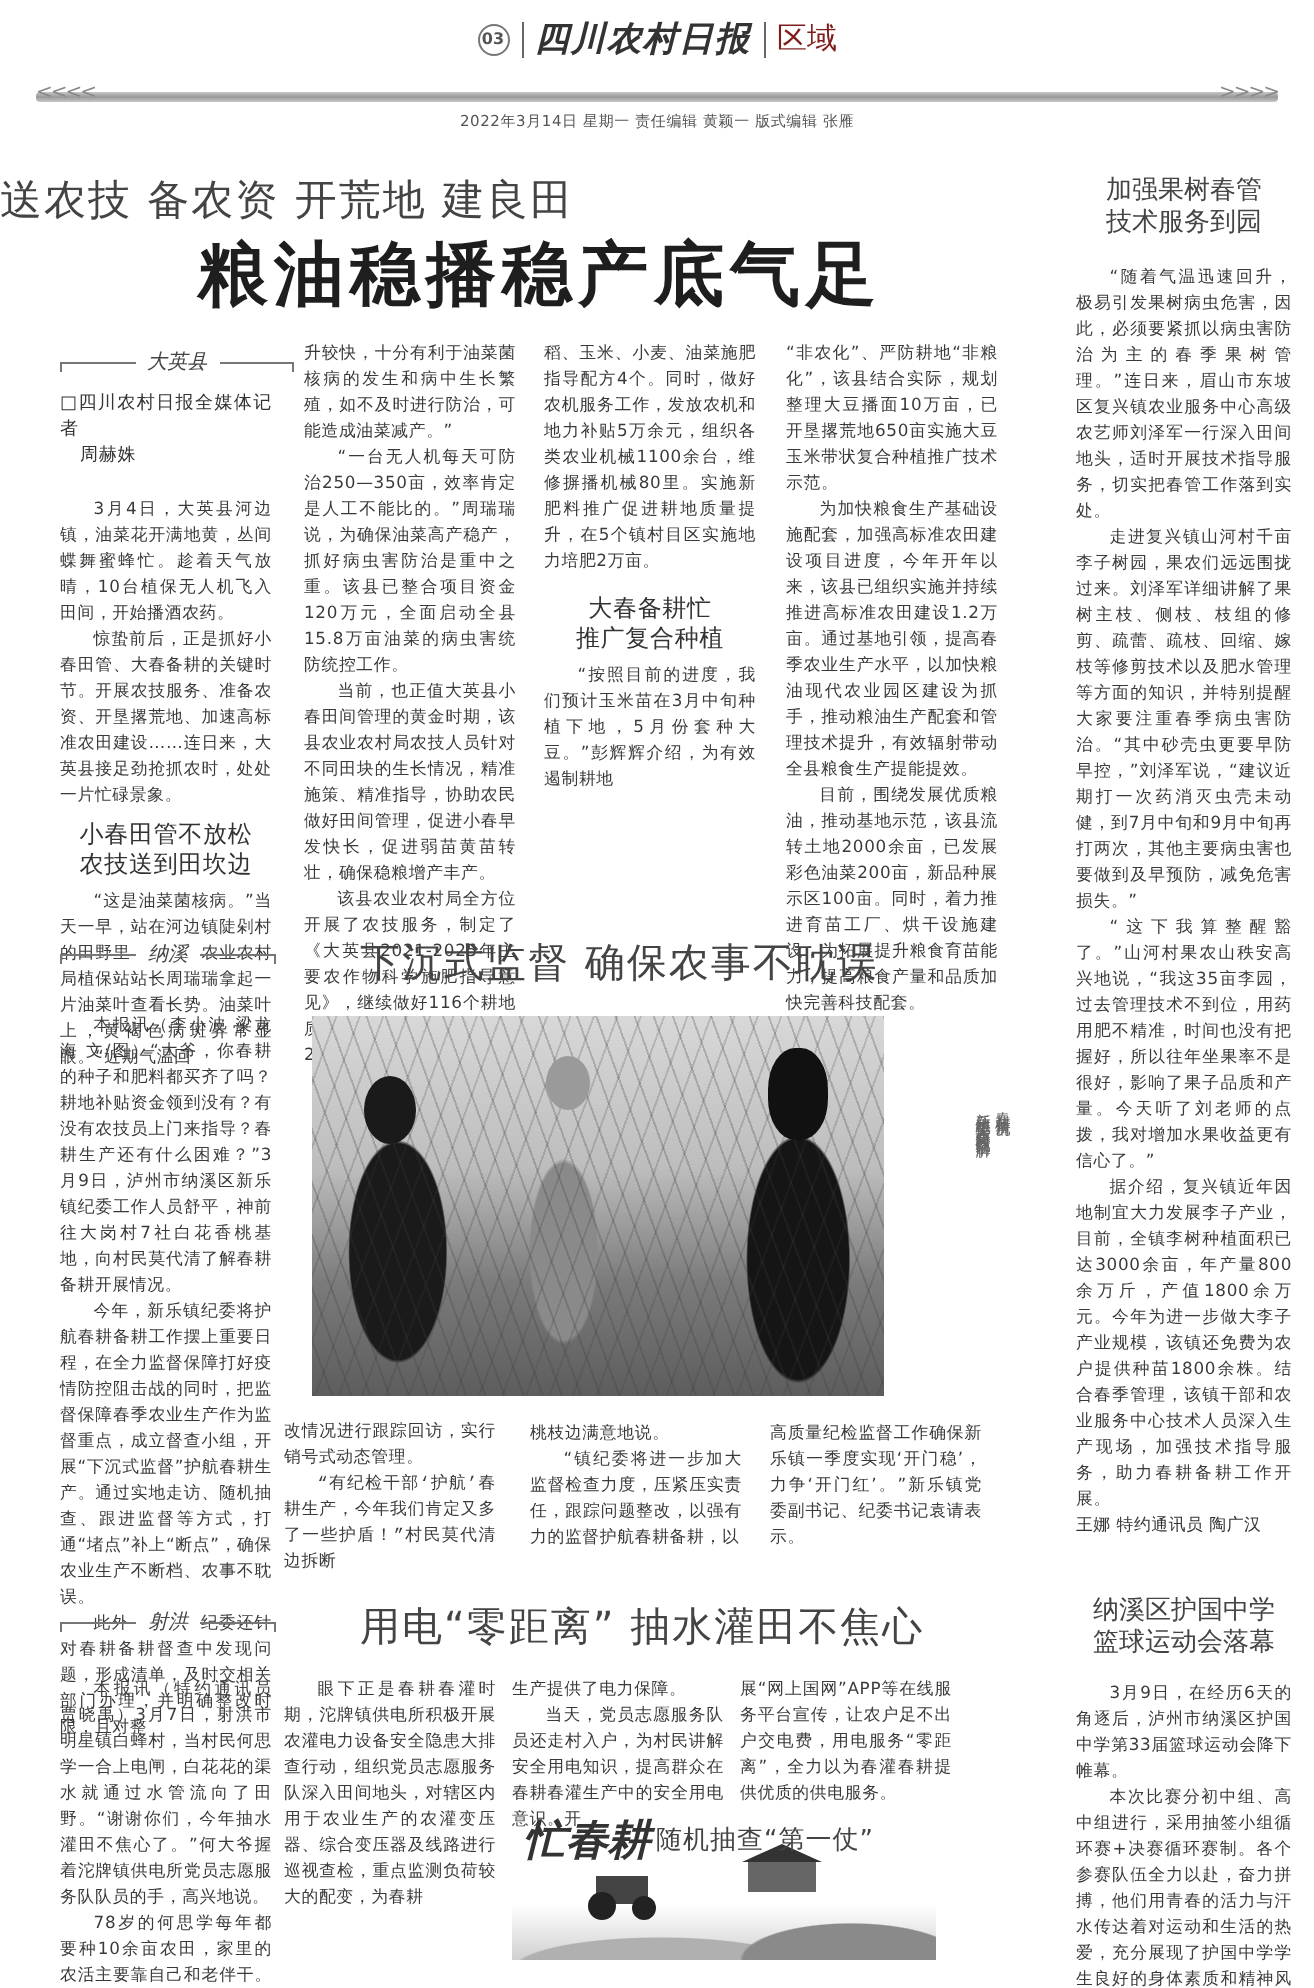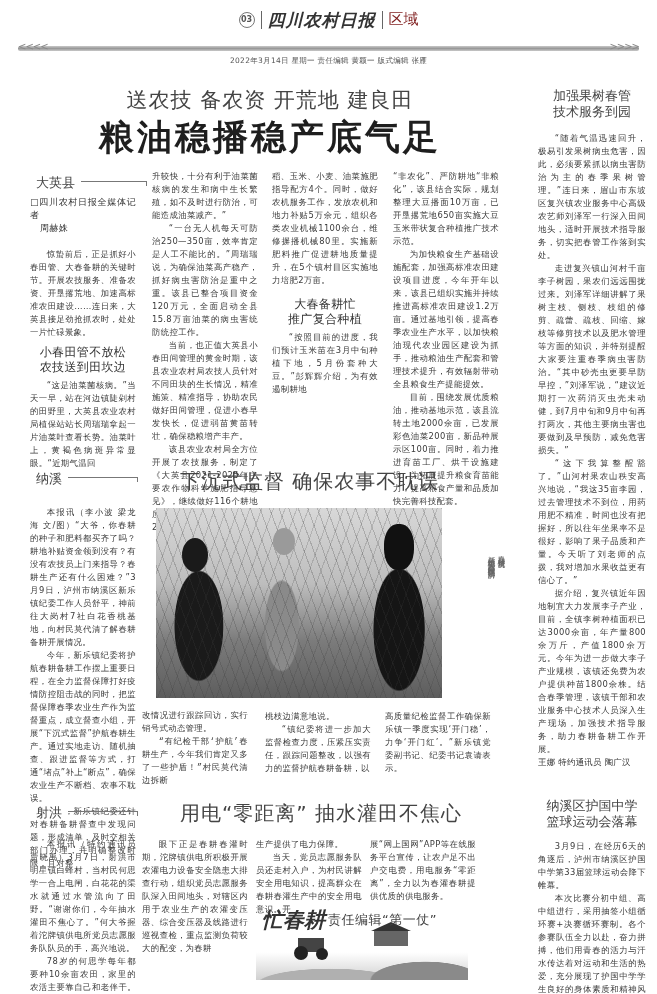--- a/index.html
+++ b/index.html
@@ -11,29 +11,29 @@
   .page-badge { width: 16px; height: 16px; border-radius: 50%; border: 1.5px solid #777; font-size: 8px; color: #555; display: flex; align-items: center; justify-content: center; font-weight: bold; }
   .paper-name { font-family: "DejaVu Serif", serif; font-size: 17px; font-weight: bold; color: #333; font-style: italic; letter-spacing: 1px; border-left: 1.5px solid #666; border-right: 1.5px solid #666; padding: 0 6px; line-height: 18px; }
   .section-name { font-size: 15px; color: #7f1d1d; }
   .mast-band { position: absolute; top: 43px; left: 18px; width: 621px; height: 10px; }
   .mast-band .bar { position: absolute; left: 0; right: 0; top: 3px; height: 5px; background: linear-gradient(#c8c8c8, #999, #c8c8c8); border-radius: 2px; }
   .mast-band .wheat { position: absolute; top: -2px; width: 55px; height: 14px; color: #888; font-size: 10px; letter-spacing: -1px; }
   .mast-band .wheat.l { left: 0; }
   .mast-band .wheat.r { right: 0; text-align: right; }
   .mast-meta { position: absolute; top: 56px; left: 0; width: 100%; text-align: center; font-size: 7.5px; color: #555; letter-spacing: 0.3px; }
 
-  .kicker { position: absolute; left: 0; width: 540px; top: 86px; text-align: center; font-size: 21px; color: #444; letter-spacing: 1px; }
+  .kicker { position: absolute; left: 0; width: 540px; top: 86px; font-size: 21px; color: #444; letter-spacing: 1px; }
   .headline { position: absolute; left: 0; width: 540px; top: 114px; text-align: center; font-size: 35px; font-weight: bold; color: #1e1e1e; letter-spacing: 3px; font-family: "DejaVu Sans", sans-serif; }
 
   .body-text { font-size: 8.4px; line-height: 13px; color: #3a3a3a; text-align: justify; letter-spacing: 0.35px; }
   .body-text p { text-indent: 2em; }
   .body-text p.noindent { text-indent: 0; }
   .col { position: absolute; }
 
-  .county-tag { position: absolute; height: 14px; font-size: 13px; color: #444; text-align: left; }
+  .county-tag { position: absolute; height: 14px; font-size: 10px; color: #444; text-align: center; font-style: italic; }
   .county-tag .line { position: absolute; top: 7px; height: 1px; background: #777; }
   .county-tag .tick { position: absolute; top: 7px; width: 1px; height: 5px; background: #777; }
   .county-tag .label { position: relative; background: #fff; padding: 0 6px; }
 
   .byline { font-size: 9px; color: #333; line-height: 13px; }
   .subhead { font-size: 12px; color: #333; text-align: center; line-height: 15px; margin: 6px 0 4px; }
 
   .section-head { position: absolute; font-size: 20px; color: #444; letter-spacing: 1px; }
   .photo { position: absolute; left: 156px; top: 508px; width: 286px; height: 190px; overflow: hidden;
     background:
@@ -84,20 +84,21 @@
 <div class="county-tag" style="left:30px; top:174px; width:117px;">
   <div class="line" style="left:0; right:0;"></div>
   <div class="tick" style="left:0;"></div>
   <div class="tick" style="right:0;"></div>
   <span class="label">大英县</span>
 </div>
 
 <div class="col body-text" style="left:30px; top:196px; width:106px;">
   <div class="byline">□四川农村日报全媒体记者</div>
   <div class="byline" style="padding-left:10px; margin-bottom:13px;">周赫姝</div>
+  <p>3月4日，大英县河边镇，油菜花开满地黄，丛间蝶舞蜜蜂忙。趁着天气放晴，10台植保无人机飞入田间，开始播酒农药。</p>
   <p>惊蛰前后，正是抓好小春田管、大春备耕的关键时节。开展农技服务、准备农资、开垦撂荒地、加速高标准农田建设……连日来，大英县接足劲抢抓农时，处处一片忙碌景象。</p>
   <div class="subhead" style="white-space:pre-line;">小春田管不放松
 农技送到田坎边</div>
   <p>“这是油菜菌核病。”当天一早，站在河边镇陡剁村的田野里，大英县农业农村局植保站站长周瑞瑞拿起一片油菜叶查看长势。油菜叶上，黄褐色病斑异常显眼。“近期气温回</p>
 </div>
 
 <div class="col body-text" style="left:152px; top:170px; width:106px;">
   <p class="noindent">升较快，十分有利于油菜菌核病的发生和病中生长繁殖，如不及时进行防治，可能造成油菜减产。”</p>
   <p>“一台无人机每天可防治250—350亩，效率肯定是人工不能比的。”周瑞瑞说，为确保油菜高产稳产，抓好病虫害防治是重中之重。该县已整合项目资金120万元，全面启动全县15.8万亩油菜的病虫害统防统控工作。</p>
   <p>当前，也正值大英县小春田间管理的黄金时期，该县农业农村局农技人员针对不同田块的生长情况，精准施策、精准指导，协助农民做好田间管理，促进小春早发快长，促进弱苗黄苗转壮，确保稳粮增产丰产。</p>
@@ -196,14 +197,14 @@
 
 <div class="banner">
   <div class="hills"></div>
   <div class="house"></div>
   <div class="tractor">
     <div class="body"></div>
     <div class="w1"></div>
     <div class="w2"></div>
   </div>
   <div class="script">忙春耕</div>
-  <div class="tagline">责任编辑“第一仗”</div>
+  <div class="tagline">随机抽查“第一仗”</div>
 </div>
 
 </body></html>

